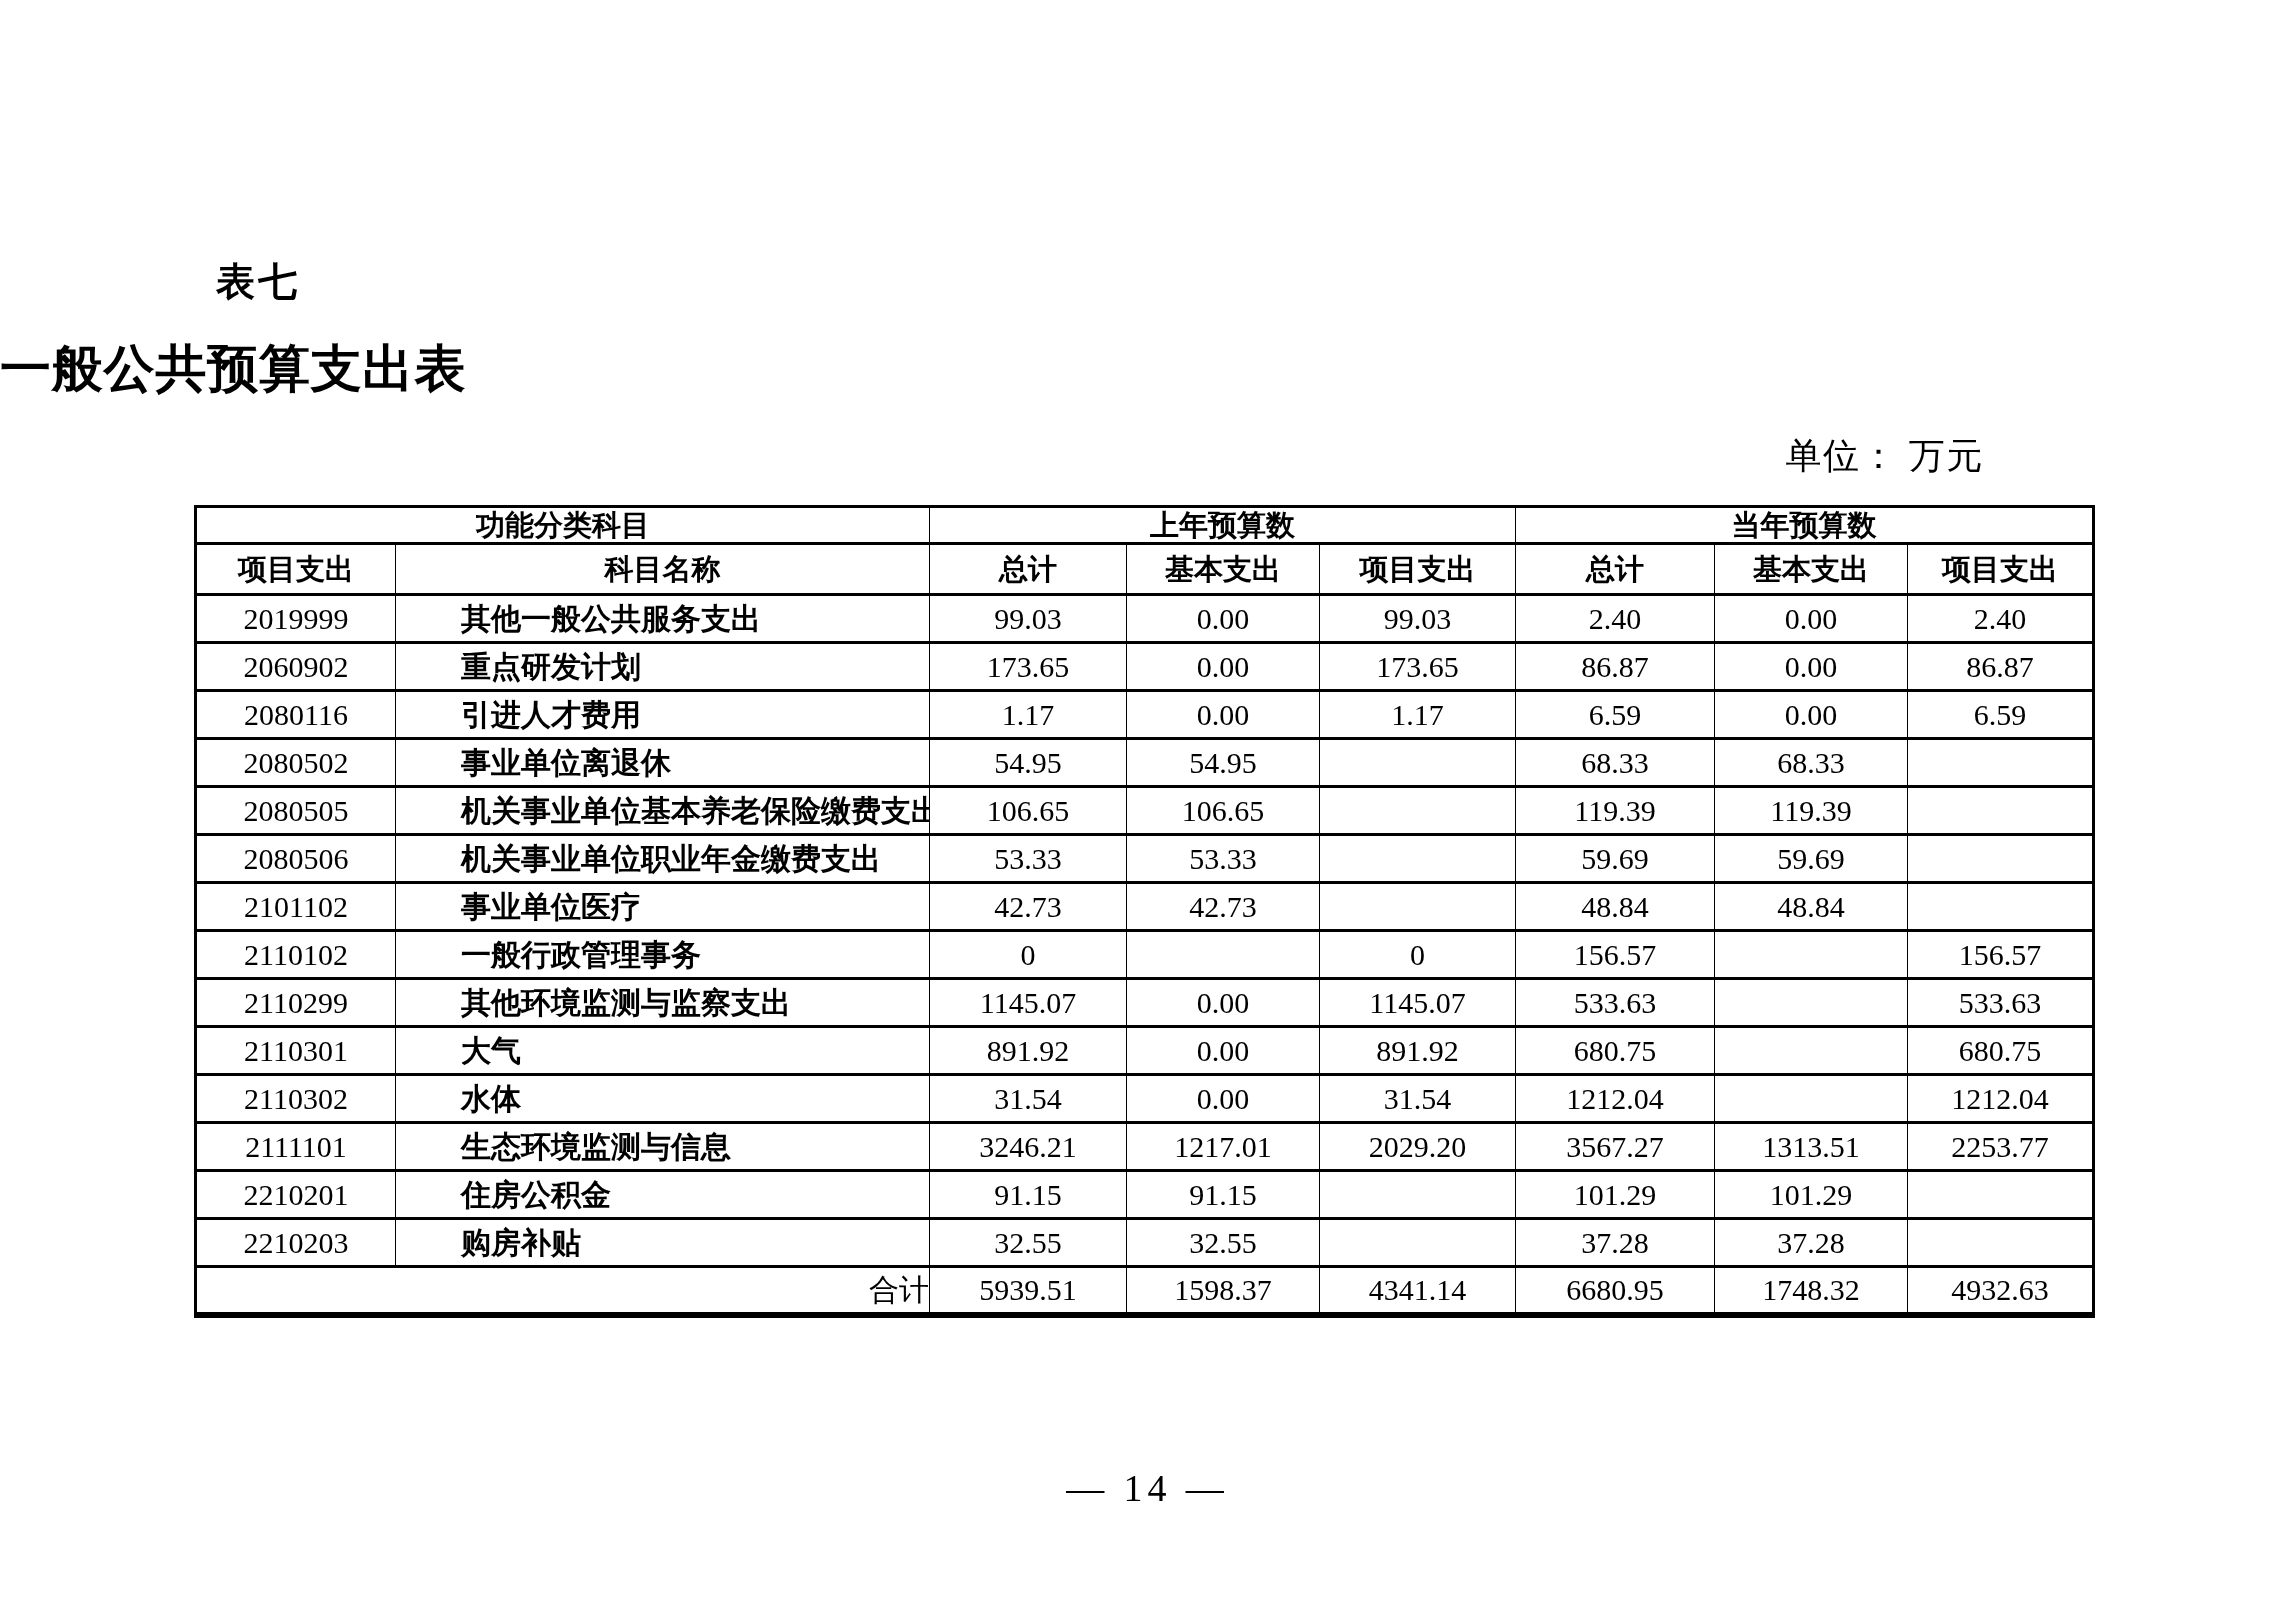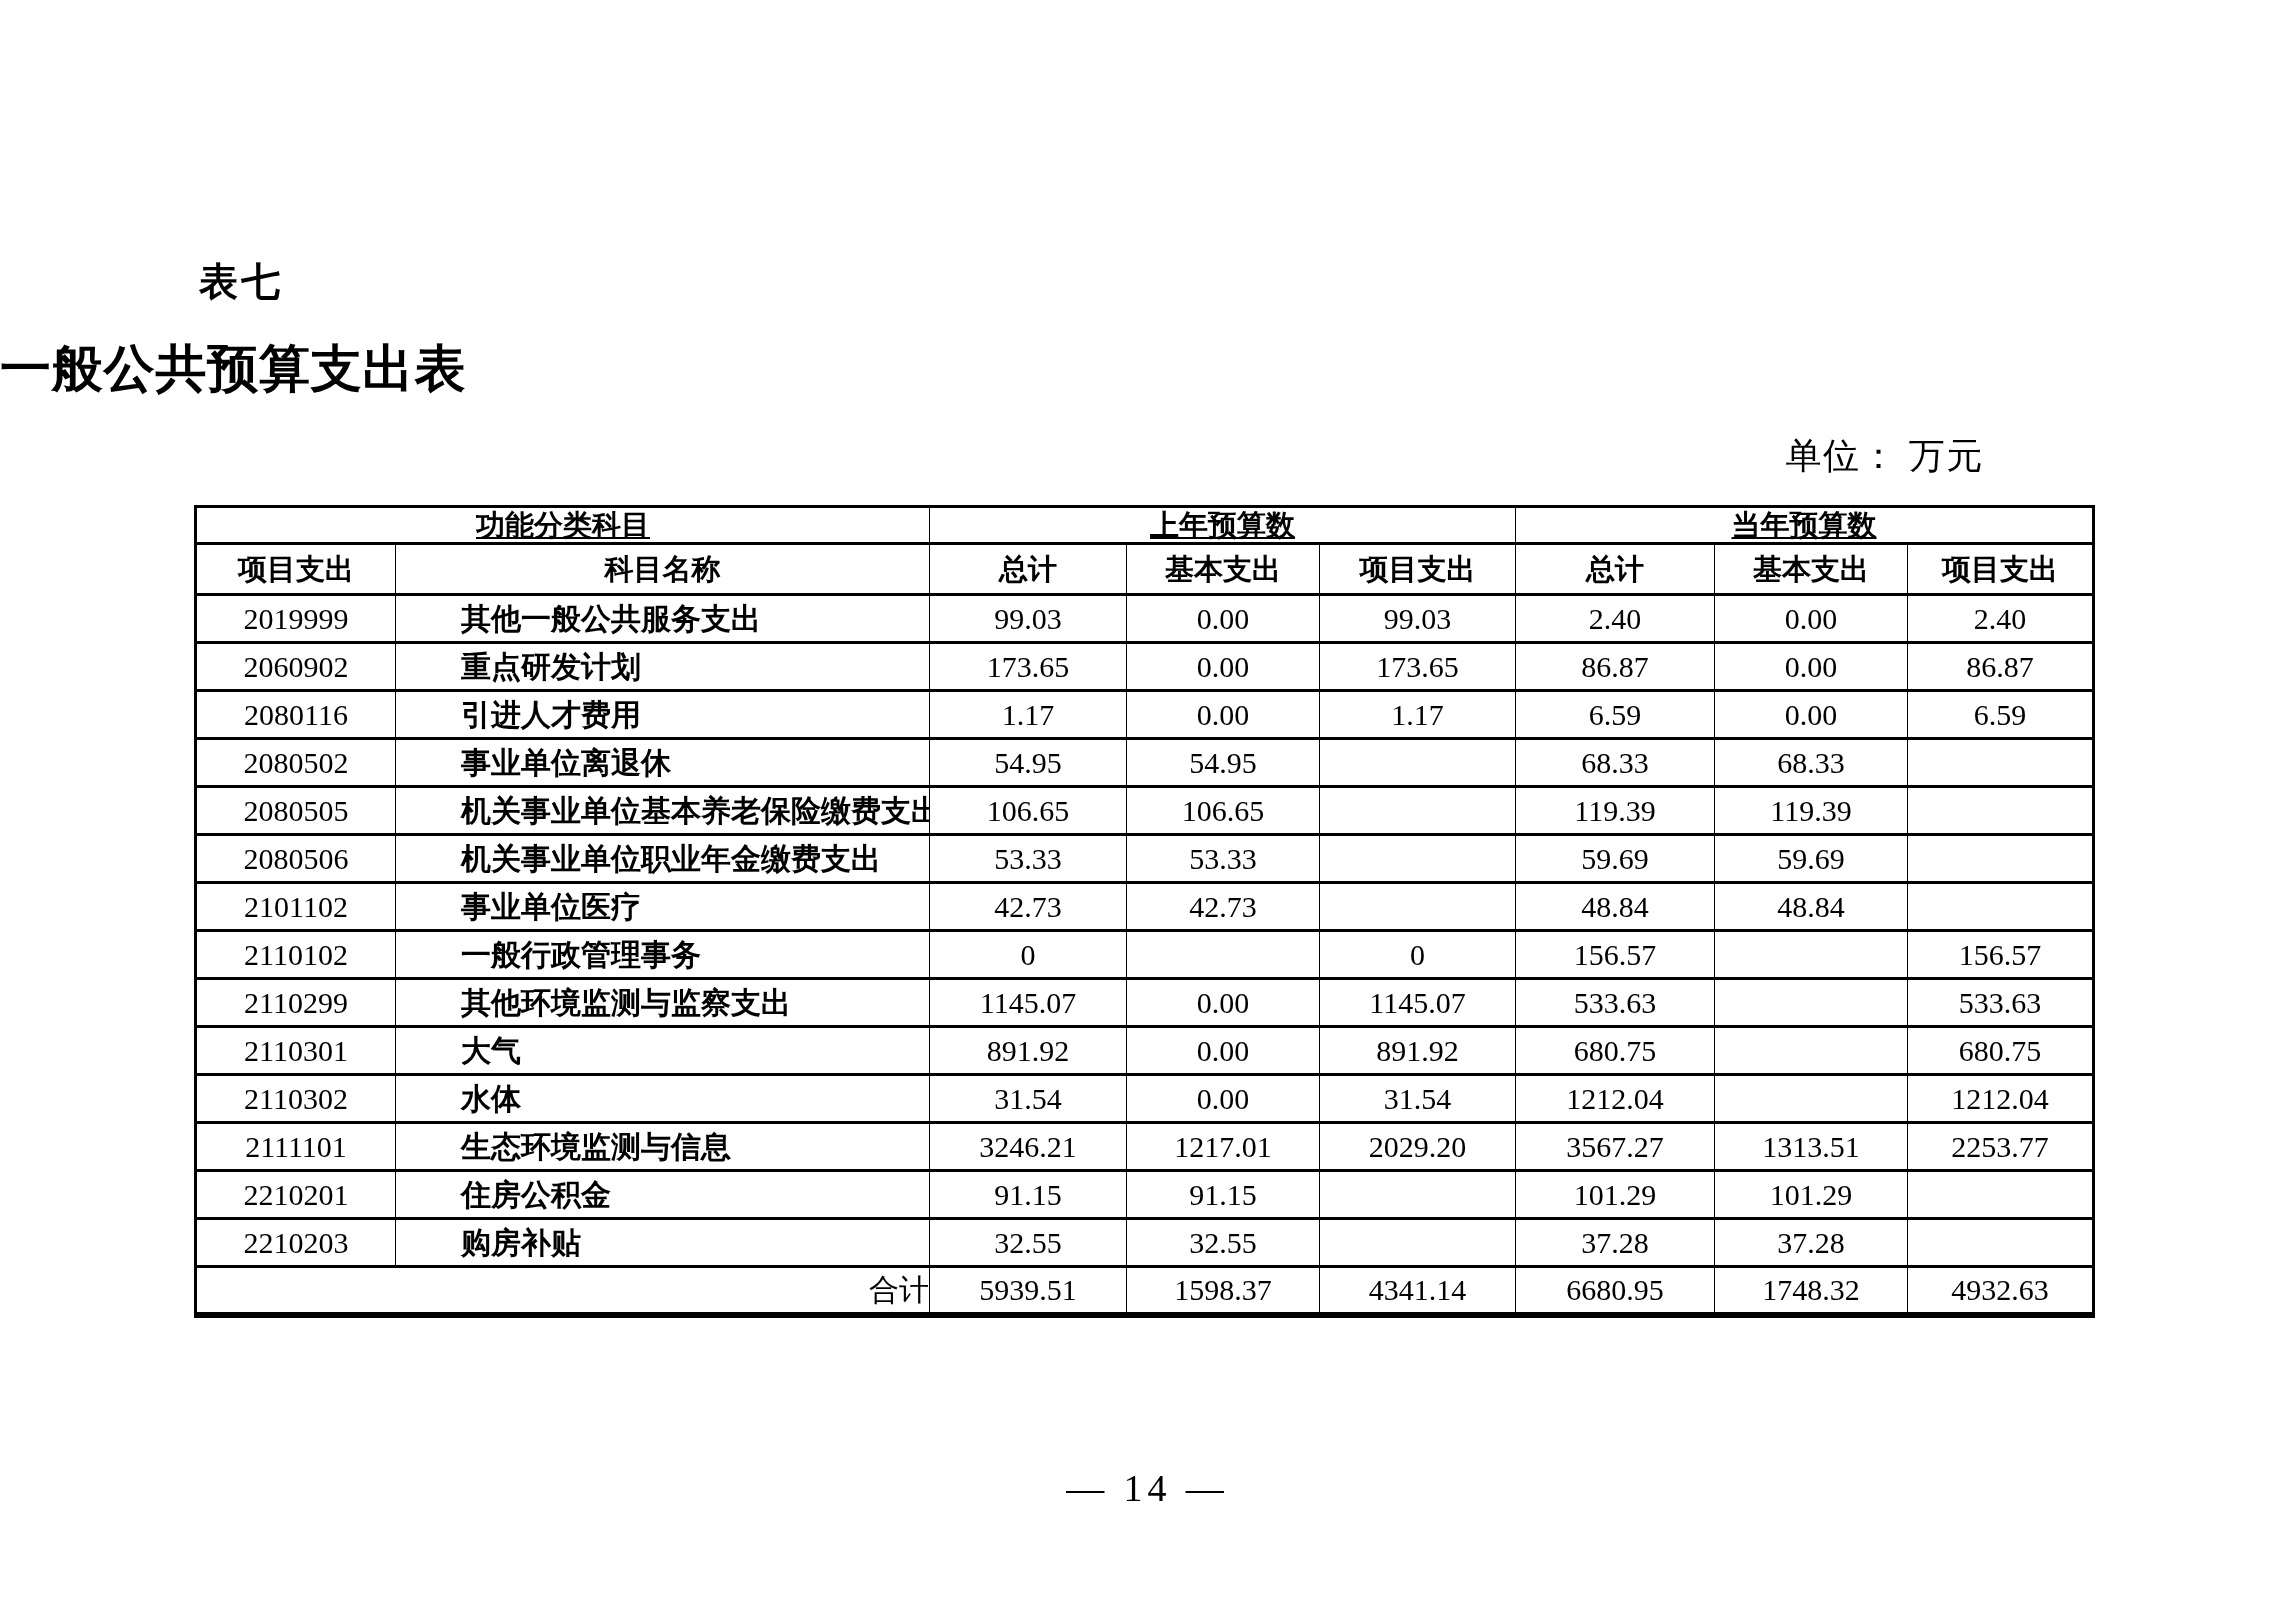--- a/index.html
+++ b/index.html
@@ -11,21 +11,21 @@
     position: relative;
     width: 2295px;
     height: 1623px;
     background: #ffffff;
     color: #000000;
     font-family: "Liberation Serif", serif;
     overflow: hidden;
   }
   .table-label {
     position: absolute;
-    left: 199px;
+    left: 216px;
     top: 262px;
     font-family: "Liberation Sans", sans-serif;
     font-weight: bold;
     font-size: 39px;
     line-height: 1;
     letter-spacing: 3.3px;
   }
   .doc-title {
     position: absolute;
     left: 0;
@@ -67,21 +67,21 @@
     white-space: nowrap;
     overflow: hidden;
     vertical-align: middle;
   }
   table.budget thead th {
     font-family: "Liberation Sans", sans-serif;
     font-weight: bold;
     font-size: 29px;
     text-align: center;
   }
-  tr.group-row { height: 37px; text-decoration: underline; }
+  tr.group-row { height: 37px; }
   tr.sub-row   { height: 51px; }
   table.budget tbody tr { height: 48px; }
   table.budget tbody td {
     font-family: "Liberation Serif", serif;
     font-size: 30px;
     text-align: center;
   }
   table.budget tbody td.name {
     text-align: left;
     padding-left: 65px;

